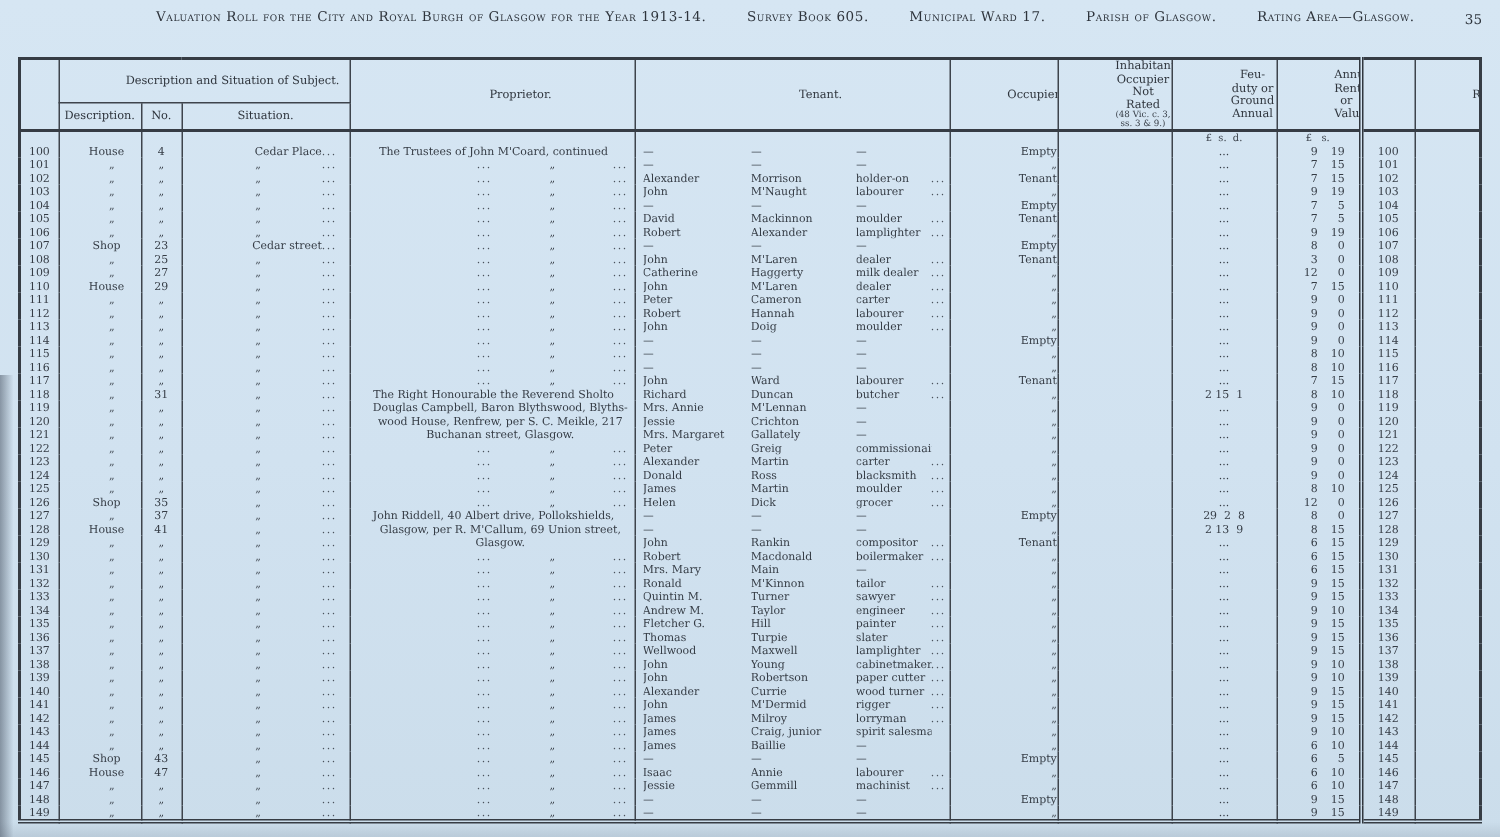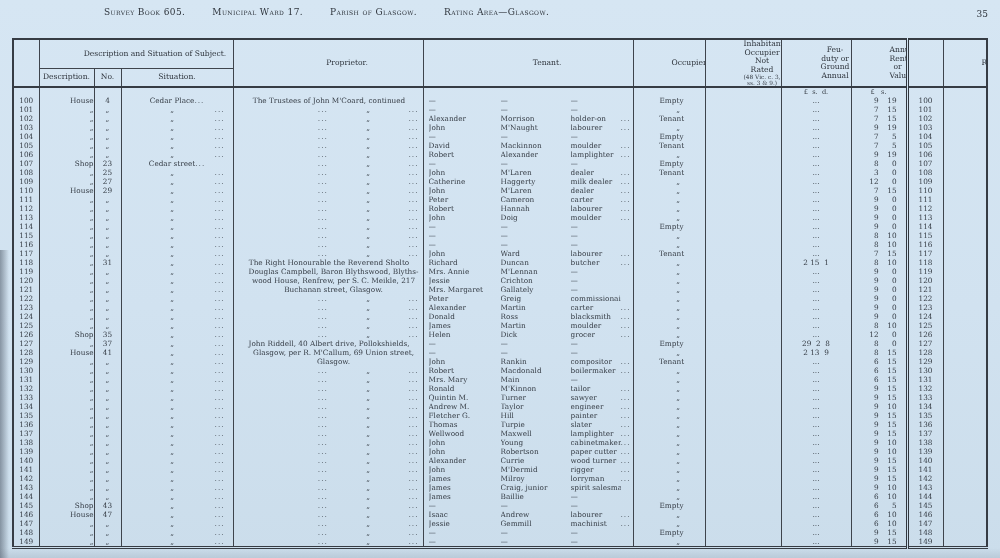--- a/index.html
+++ b/index.html
@@ -36,55 +36,56 @@
   .roll thead{border-bottom:2px solid #363c44;}
   .small-cite{display:block;font-size:5.8px;line-height:6px;color:#3a414a;}
 
   tbody td{font-size:7.3px;line-height:9px;color:#353c45;}
   tbody tr{height:9px;}
   tbody tr.currency{height:8px;}
   tbody tr.currency td{font-size:6.6px;line-height:8px;text-align:center;color:#3a414a;}
 
   
   td.c-nol{text-align:center;}
-  td.c-desc{text-align:right;padding-left:9px;}
+  td.c-desc{text-align:center;padding-left:9px;}
   td.c-desc.dit{padding-left:16px;}
   td.c-stno{text-align:center;}
   td.c-sit{padding:0;}
-  .sit-wrap{display:flex;justify-content:center;padding:0 8px;}
+  .sit-wrap{display:flex;justify-content:flex-end;padding:0 8px;}
   .sit-wrap .sitname{text-align:left;}
   .sit-wrap .sitname.dit{flex:1;text-align:center;}
   .dots{color:#4a525c;letter-spacing:1px;}
   td.c-prop{padding:0 4px;}
   .prop{display:flex;align-items:center;height:9px;justify-content:center;}
   .prop .p-text{white-space:nowrap;padding-left:2px;}
   .prop .p-text.ind{padding-left:11px;}
   .prop.is-ditto{justify-content:space-between;}
   .prop.is-ditto .pd1{margin-left:22%;}
   td.c-ten{padding-left:5px;}
   .t1,.t2,.t3{display:inline-block;white-space:nowrap;overflow:hidden;vertical-align:top;}
   .t1{width:72px;} .t2{width:70px;} .t3{width:50px;}
   .tdots{display:inline-block;}
-  td.c-occ{text-align:center;padding-left:5px;}
+  td.c-occ{text-align:right;padding-left:5px;}
   td.c-occ.dit{padding-left:18px;}
   td.c-feu{text-align:center;white-space:pre;}
   td.c-rent{padding-right:9px;}
   .rent-wrap{display:flex;justify-content:flex-end;}
   .r-l{width:20px;text-align:right;margin-right:5px;}
   .r-r{width:13px;text-align:right;}
   td.c-nor{text-align:center;border-left:3px double #30363e;}
   td.c-rem{}
 </style>
 </head>
 <body>
 
 <div class="edge-shadow"></div>
 <div class="bottom-shade"></div>
 
 <div class="title-row">
+  <span class="seg">Valuation Roll for the City and Royal Burgh of Glasgow for the Year 1913-14.</span>
   <span class="seg">Survey Book 605.</span>
   <span class="seg">Municipal Ward 17.</span>
   <span class="seg">Parish of Glasgow.</span>
   <span class="seg">Rating Area—Glasgow.</span>
 </div>
 <div class="page-no">35</div>
 
 <table class="roll">
   <colgroup>
     <col style="width:26px">
@@ -1651,21 +1652,21 @@
     </td>
     <td class="c-prop">
       <div class="prop is-ditto">
         <span class="p-text"></span>
         <span class="pd1 dots">...</span>
         <span class="pd2">„</span>
         <span class="pd3 dots">...</span>
       </div>
     </td>
     <td class="c-ten">
-      <span class="t1">Isaac</span><span class="t2">Andrew</span><span class="t3">labourer</span><span class="tdots dots">...</span>
+      <span class="t1">Isaac</span><span class="t2">Annie</span><span class="t3">labourer</span><span class="tdots dots">...</span>
     </td>
     <td class="c-occ dit">„</td>
     <td class="c-inh"></td>
     <td class="c-feu">...</td>
     <td class="c-rent">
       <div class="rent-wrap">
         <span class="r-l">6</span>
         <span class="r-r">10</span>
       </div>
     </td>

